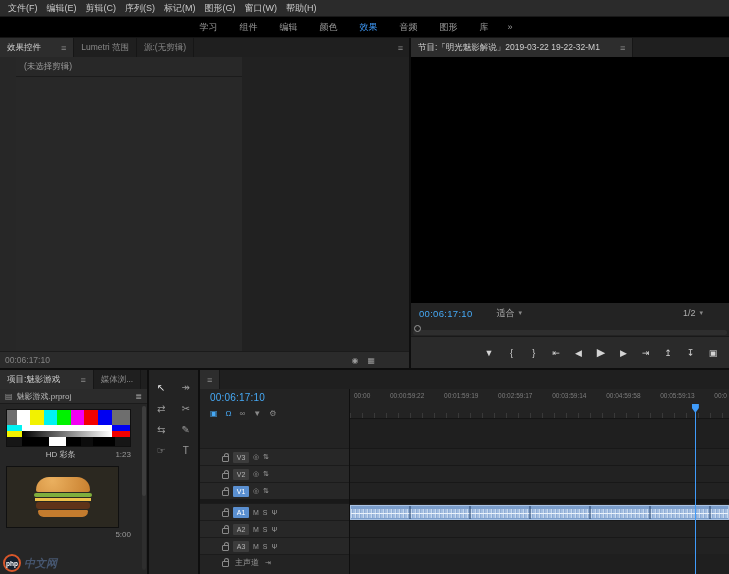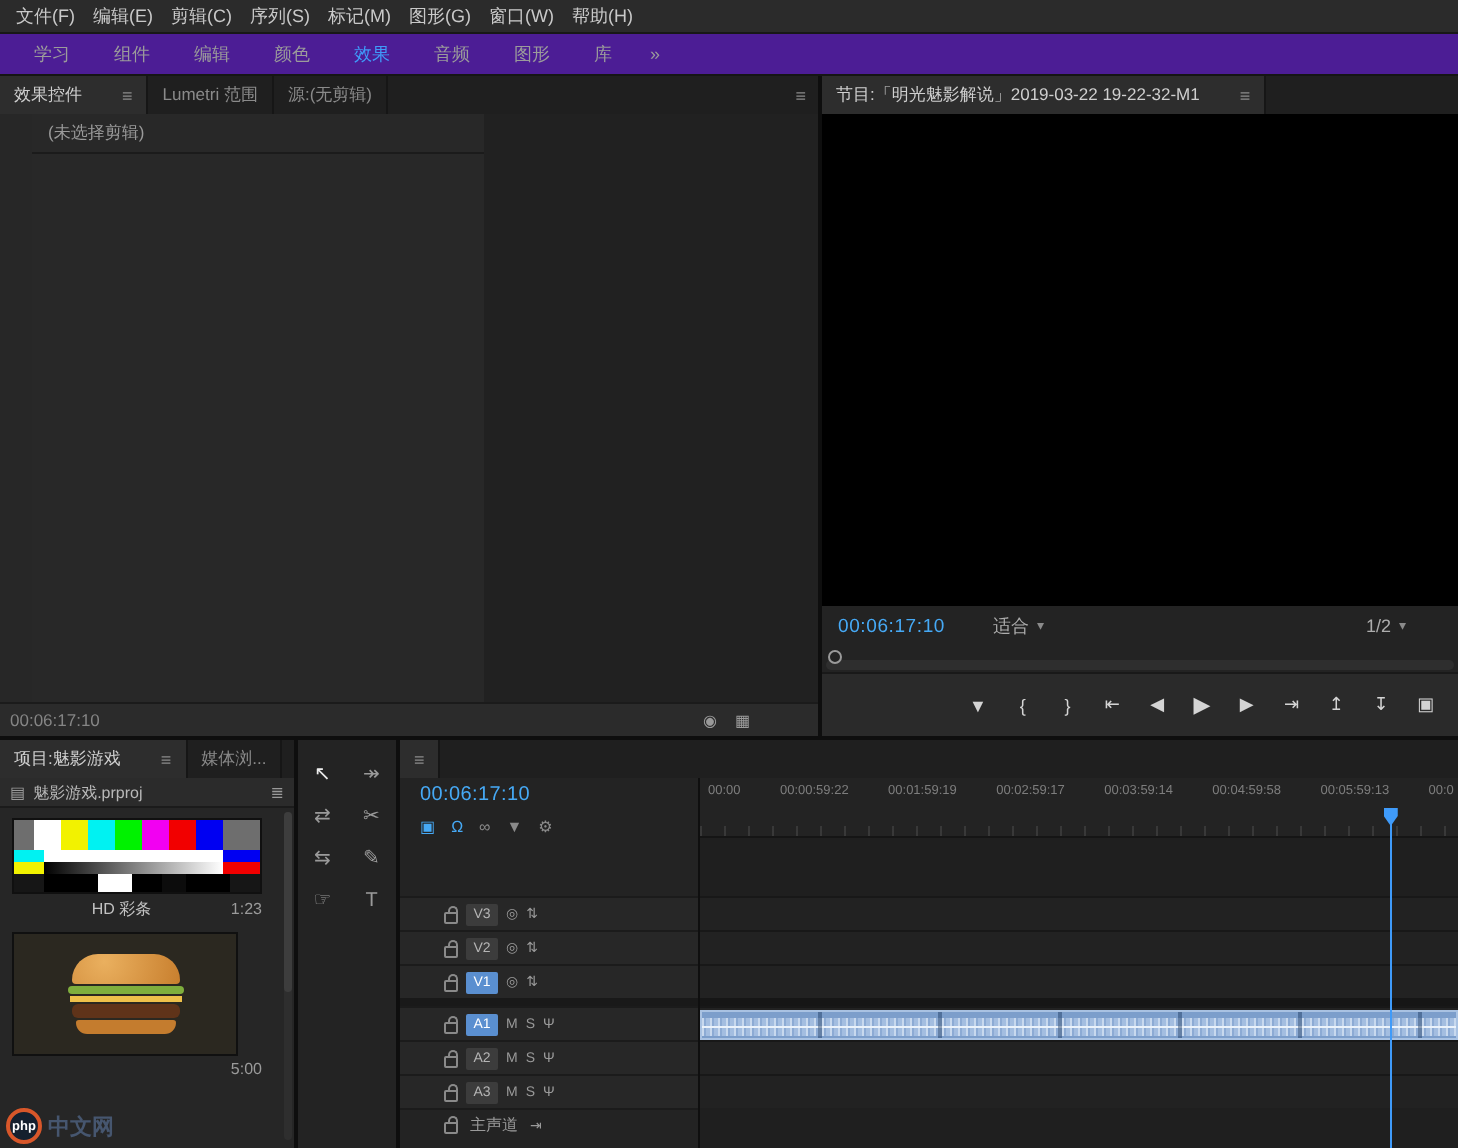--- a/index.html
+++ b/index.html
@@ -6,22 +6,22 @@
   html,body { width:729px; height:574px; overflow:hidden; background:#1a1a1a;
     font-family:"Liberation Sans","DejaVu Sans",sans-serif; }
   .app { width:729px; height:574px; display:flex; flex-direction:column; background:#232323; color:#c8c8c8; }
 
   
   .menubar { height:17px; flex:0 0 auto; background:#2b2b2b; display:flex; align-items:center;
     gap:1px; padding:0 4px; font-size:9px; color:#c9c9c9; border-bottom:1px solid #181818; }
   .menu-item { padding:1px 4px; white-space:nowrap; }
 
   
-  .workspace-bar { height:21px; flex:0 0 auto; background:#4c1d95; display:flex; align-items:center;
-    justify-content:flex-start; padding:0 26px 0 6px; font-size:9px; color:#9b9b9b; border-bottom:1px solid #151515; }
+  .workspace-bar { height:21px; flex:0 0 auto; background:#000000; display:flex; align-items:center;
+    justify-content:center; padding:0 26px 0 6px; font-size:9px; color:#9b9b9b; border-bottom:1px solid #151515; }
   .ws-tab { padding:2px 11px; white-space:nowrap; }
   .ws-tab.active { color:#3f9bfa; }
   .ws-overflow { padding:2px 8px; }
 
   
   .panel-tabs { height:19px; flex:0 0 auto; background:#1f1f1f; display:flex; align-items:stretch;
     font-size:8.5px; color:#8a8a8a; overflow:hidden; }
   .ptab { display:flex; align-items:center; gap:20px; padding:0 7px; white-space:nowrap; border-right:1px solid #161616; }
   .ptab.active { background:#2d2d2d; color:#cfcfcf; }
   .pmenu { font-size:9px; color:#8a8a8a; }
@@ -85,21 +85,21 @@
     background:radial-gradient(circle at 30% 25%, #eab05f, #c87f2e); }
   .lettuce { width:58px; height:4px; background:#7fae3d; border-radius:2px; }
   .cheese  { width:56px; height:3px; background:#eec04a; }
   .patty   { width:54px; height:7px; background:#5f3319; border-radius:3px; }
   .bun-bot { width:50px; height:7px; background:#c47c2e; border-radius:2px 2px 8px 8px; }
   .proj-scroll { position:absolute; right:1px; top:2px; bottom:4px; width:4px; background:#2e2e2e; border-radius:2px; }
   .proj-scroll-thumb { position:absolute; top:0; left:0; right:0; height:55%; background:#3d3d3d; border-radius:2px; }
   .watermark { position:absolute; left:3px; bottom:2px; display:flex; align-items:center; gap:3px; z-index:9; }
   .wm-logo { width:18px; height:18px; border-radius:50%; background:#15202e; border:2px solid #d8572a;
     color:#fff; font-size:6.5px; font-weight:bold; display:flex; align-items:center; justify-content:center; }
-  .wm-text { font-size:11px; font-weight:bold; color:#46566f; }
+  .wm-text { font-size:11px; font-weight:bold; color:#46566f;font-style:italic; }
 
   
   .tools-panel { width:51px; flex:0 0 auto; background:#232323; border-right:2px solid #0e0e0e;
     display:grid; grid-template-columns:1fr 1fr; align-content:start; padding-top:12px; row-gap:10px;
     justify-items:center; font-size:10px; color:#9a9a9a; }
   .tool.active { color:#ececec; }
 
   
   .tl-panel { flex:1; display:flex; flex-direction:column; min-width:0; background:#202020; }
   .tl-body { flex:1; display:flex; min-height:0; }

